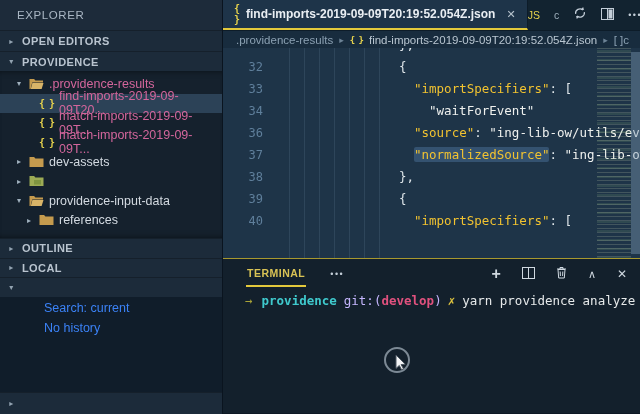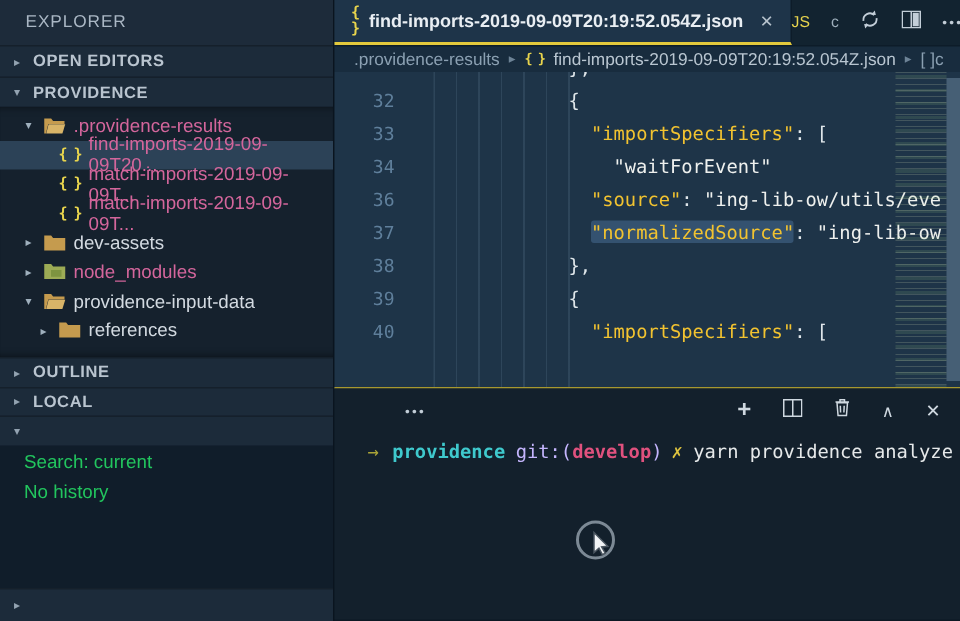--- a/index.html
+++ b/index.html
@@ -24,21 +24,21 @@
     font-size:12.5px; color:#d3dae1; cursor:pointer; }
   .trow.ind2 { padding-left:24px; }
   .trow.sel { background:#2c4257; }
   .trow .chev { width:10px; flex:none; font-size:8px; color:#9fb0bd; text-align:center; }
   .trow .spacer { width:10px; flex:none; }
   .pink { color:#d4669c; }
   .ficon { flex:none; display:inline-flex; align-items:center; }
   .braces { color:#e8d44d; font-family:"DejaVu Sans Mono",monospace; font-size:10px; font-weight:bold; letter-spacing:-1px; }
 
   .lh-content { flex:1; background:#101d2a; padding-top:2px; }
-  .hrow { height:19.5px; display:flex; align-items:center; padding-left:16px; font-size:12.5px; color:#22c55e; }
+  .hrow { height:19.5px; display:flex; align-items:center; padding-left:44px; font-size:12.5px; color:#3b82f6; }
 
   
   .main { flex:1; display:flex; flex-direction:column; border-left:1px solid #0a141f; min-width:0; }
 
   .tabbar { height:30px; background:#122330; display:flex; align-items:stretch; flex:none; }
   .tab { display:flex; align-items:center; gap:7px; padding:0 11px; background:#1e3449;
     border-right:1px solid #0d1c29; border-bottom:2px solid #e3c93c; cursor:pointer; }
   .tab-label { font-size:12px; font-weight:600; color:#e9eef3; white-space:nowrap; }
   .tab-close { font-size:11px; color:#b7c3cd; margin-left:4px; cursor:pointer; }
   .tb-actions { margin-left:auto; display:flex; align-items:center; gap:14px; padding-right:13px; }
@@ -52,21 +52,21 @@
   .bc-sep { font-size:9px; color:#6d8396; }
   .bc-file { color:#b9c6d1; }
   .bc .braces { font-size:9px; }
 
   
   .editor { height:211px; background:#1e3448; position:relative; overflow:hidden;
     border-bottom:1px solid #a7982e; flex:none; }
   .guides { position:absolute; left:66px; top:0; bottom:0; width:97px;
     background:repeating-linear-gradient(90deg, rgba(141,175,201,.14) 0 1px, transparent 1px 15px); }
   .code { position:relative; font-family:"DejaVu Sans Mono",monospace; }
-  .cl { height:22px; line-height:22px; display:flex; }
+  .cl { height:22px; line-height:22px; display:flex;gap:20px; }
   .cl.partial { height:8px; overflow:hidden; }
   .cl.partial .lcode { margin-top:-14px; }
   .lnum { width:40px; text-align:right; color:#5f7f9b; font-size:12px; flex:none; }
   .lcode { margin-left:26px; white-space:pre; font-size:12.5px; }
   .i12 { padding-left:90px; } .i14 { padding-left:105px; } .i16 { padding-left:120px; }
   .tk-k { color:#f2c330; } .tk-s { color:#eef0ee; } .tk-p { color:#dfe6ea; }
   .hl { background:rgba(95,140,190,.35); border-radius:2px; }
   .minimap { position:absolute; top:0; bottom:0; right:9px; width:34px;
     background:
       repeating-linear-gradient(180deg, rgba(210,218,180,.20) 0 1px, transparent 1px 4px),
@@ -153,21 +153,20 @@
         <span>dev-assets</span>
       </div>
       <div class="trow">
         <span class="chev">▸</span>
         <span class="ficon">
           <svg width="15" height="12" viewBox="0 0 15 12">
               <path d="M0.5 1h4.6l1.3 1.6h8.1V11H.5z" fill="#9cab55"></path>
               <rect x="5" y="5" width="7" height="4.5" fill="#7e9440"></rect>
             </svg>
         </span>
-        <span class="pink">node_modules</span>
       </div>
       <div class="trow">
         <span class="chev">▾</span>
         <span class="ficon">
           <svg width="15" height="12" viewBox="0 0 15 12">
               <path d="M0.5 1h4.6l1.3 1.6h7.6v2H3.2L1.6 11H.5z" fill="#c59b4e"></path>
               <path d="M3.4 4.9h11.1L12.6 11H1.8z" fill="#d8b468"></path>
             </svg>
         </span>
         <span>providence-input-data</span>
@@ -280,20 +279,21 @@
           <span class="lnum">40</span>
           <span class="lcode i14"><span class="tk-k">"importSpecifiers"</span><span class="tk-p">: [</span></span>
         </div>
       </div>
       <div class="minimap"></div>
       <div class="vscroll"></div>
     </div>
 
     <div class="terminal">
       <div class="term-hdr">
+        <span class="term-title">TERMINAL</span>
         <span class="dots">•••</span>
         <span class="term-acts">
           <span class="t-plus">+</span>
           <span>
             <svg width="13" height="12" viewBox="0 0 13 12">
                 <rect x="0.5" y="0.5" width="12" height="11" fill="none" stroke="#cfd8e0"></rect>
                 <line x1="6.5" y1="0.5" x2="6.5" y2="11.5" stroke="#cfd8e0"></line>
               </svg>
           </span>
           <span>

